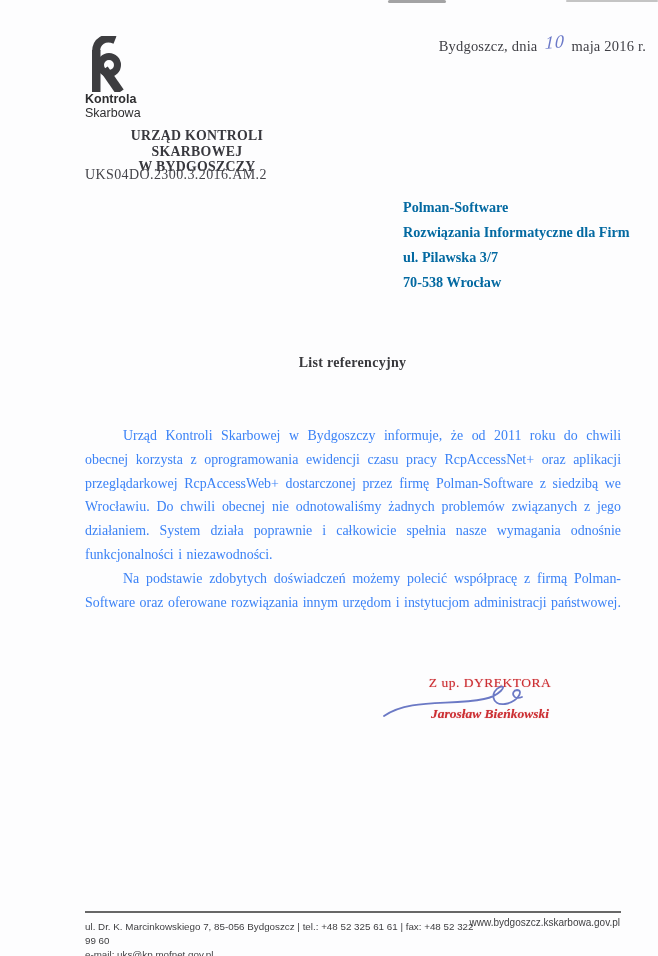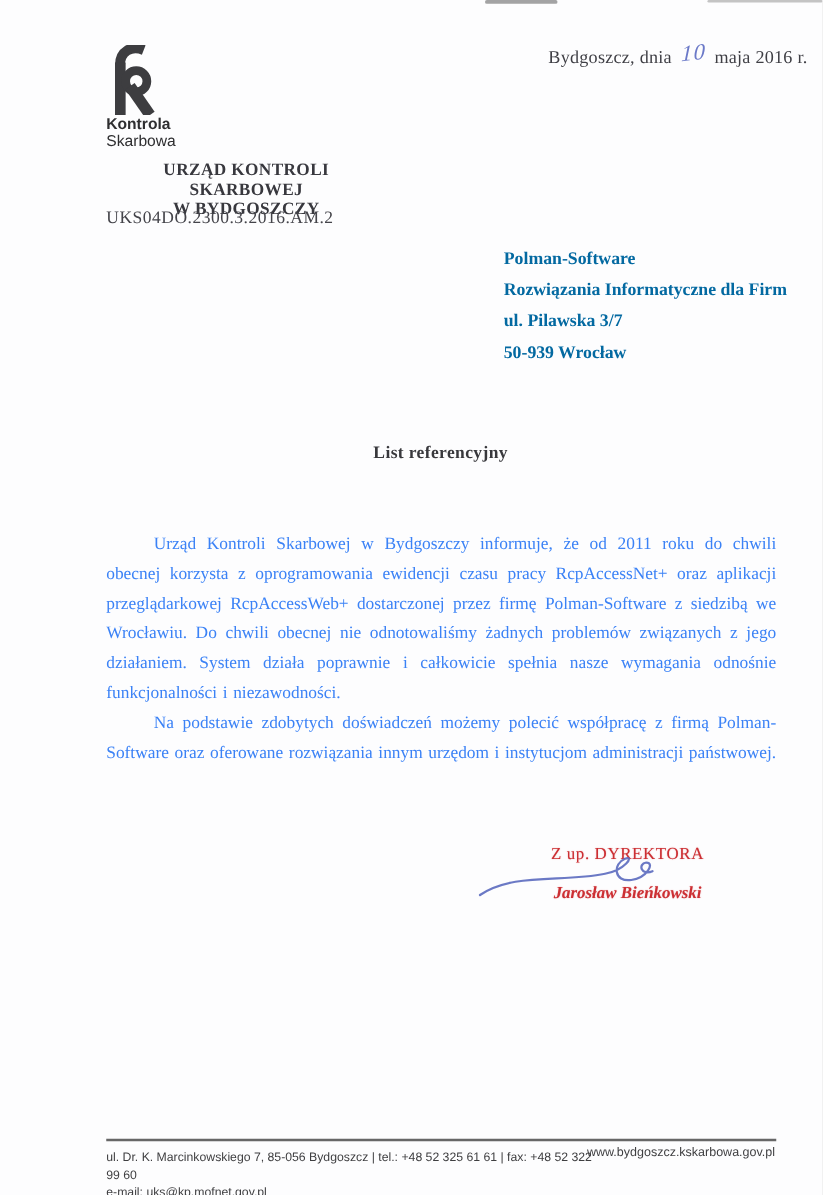--- a/index.html
+++ b/index.html
@@ -71,21 +71,21 @@
     position: absolute; left: 85px; top: 424px; width: 536px;
     font-size: 13.9px; line-height: 23.8px; color: #3b82f6;
   }
   .body-text p {
     text-align: justify; text-indent: 38px; margin: 0;
     word-spacing: 1px;
   }
 
   
   .stamp {
-    position: absolute; left: 412px; top: 676px; width: 180px;
+    position: absolute; left: 400px; top: 676px; width: 180px;
     text-align: center; color: #cc2f33; line-height: 14px;
     text-shadow: 0 0 1px rgba(204,47,51,.45);
   }
   .stamp .s-line1 { font-size: 13.5px; letter-spacing: .5px; font-weight: 400; }
   .stamp .s-name  { margin-top: 17px; font-size: 13.5px; font-weight: bold; font-style: italic; }
   .stamp .s-role  { font-size: 13px; font-weight: bold; letter-spacing: .3px; }
   .signature-svg { position: absolute; left: 380px; top: 680px; }
 
   
   .footer-rule {
@@ -131,21 +131,21 @@
     <div>URZĄD KONTROLI SKARBOWEJ</div>
     <div>W BYDGOSZCZY</div>
   </div>
 
   <div class="refnum">UKS04DO.2300.3.2016.AM.2</div>
 
   <div class="recipient">
     <div>Polman-Software</div>
     <div>Rozwiązania Informatyczne dla Firm</div>
     <div>ul. Pilawska 3/7</div>
-    <div>50-939 Wrocław</div>
+    <div>70-538 Wrocław</div>
   </div>
 
   <div class="letter-title">List referencyjny</div>
 
   <div class="body-text">
     <p>Urząd Kontroli Skarbowej w Bydgoszczy informuje, że od 2011 roku do chwili obecnej korzysta z oprogramowania ewidencji czasu pracy RcpAccessNet+ oraz aplikacji przeglądarkowej RcpAccessWeb+ dostarczonej przez firmę Polman-Software z siedzibą we Wrocławiu. Do chwili obecnej nie odnotowaliśmy żadnych problemów związanych z jego działaniem. System działa poprawnie i całkowicie spełnia nasze wymagania odnośnie funkcjonalności i niezawodności.</p>
     <p>Na podstawie zdobytych doświadczeń możemy polecić współpracę z firmą Polman-Software oraz oferowane  rozwiązania innym urzędom i instytucjom administracji państwowej.</p>
   </div>
 
   <div class="stamp">

